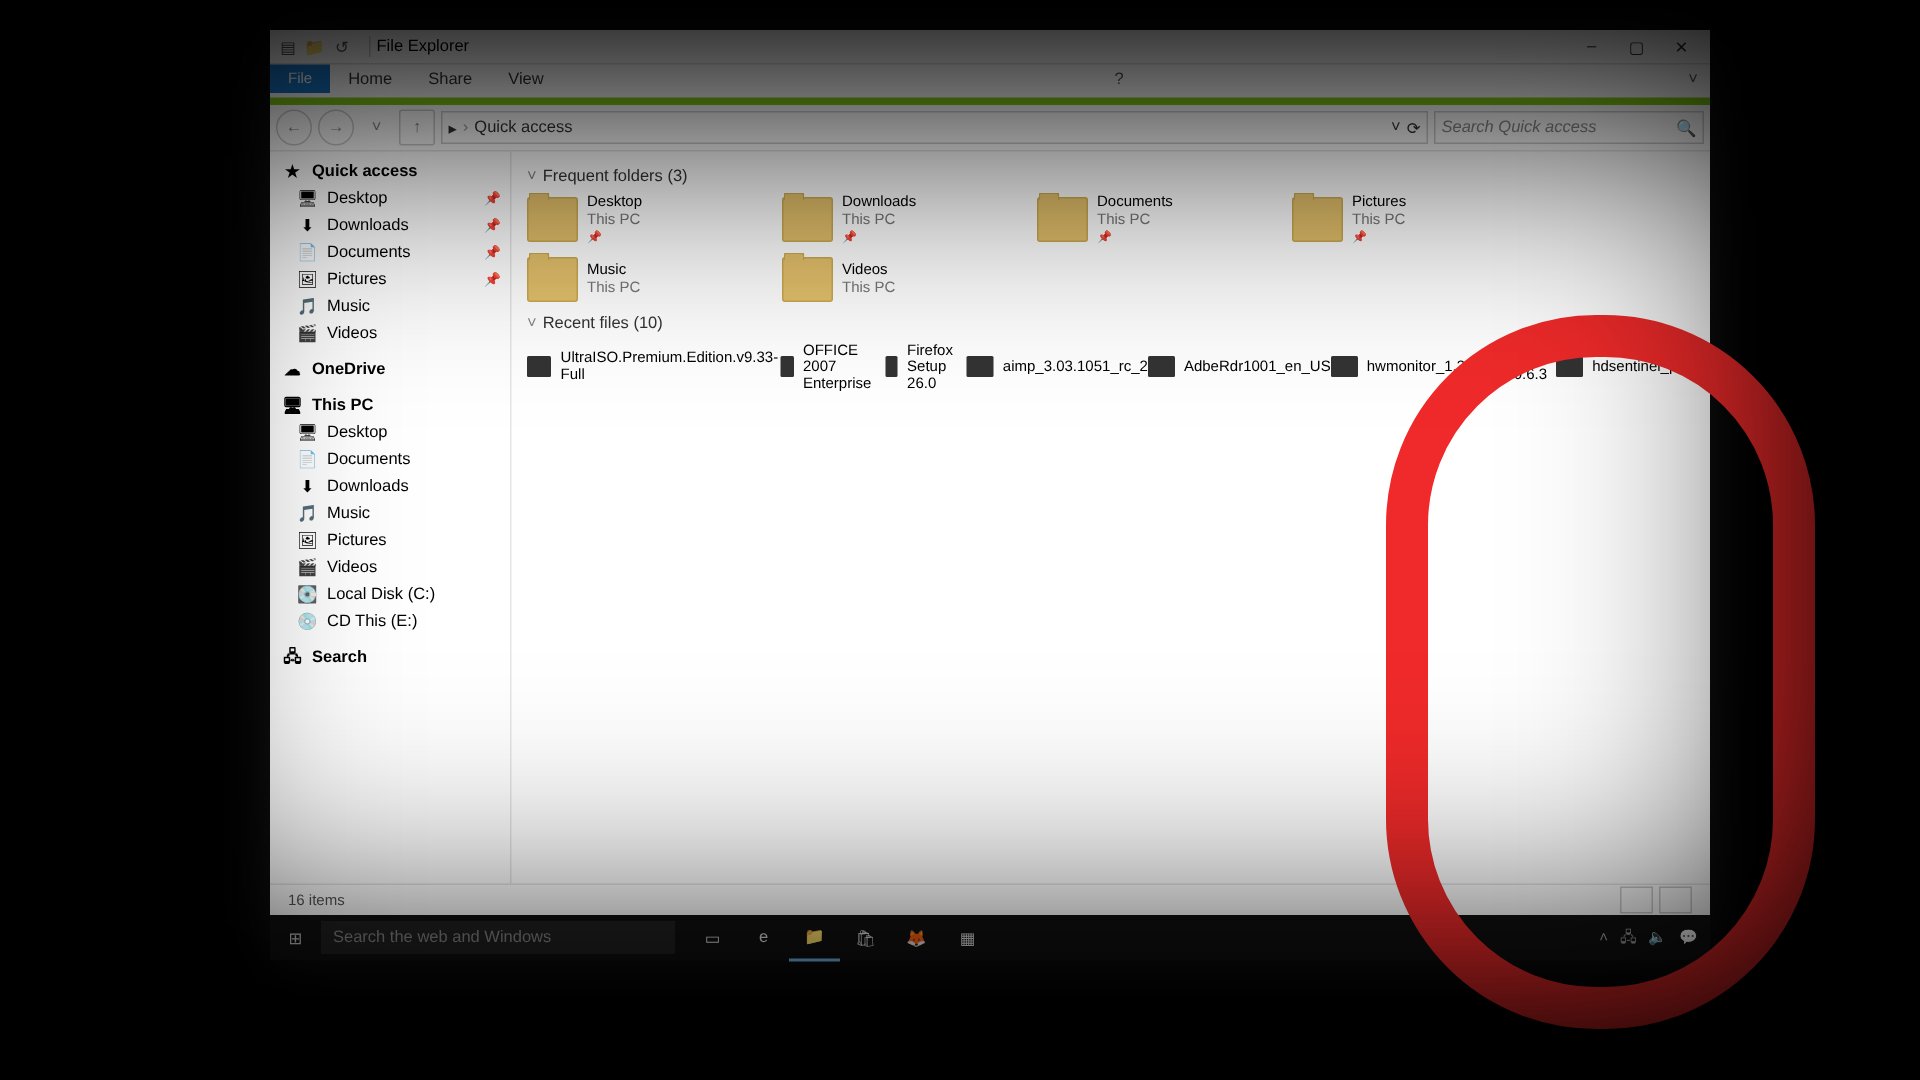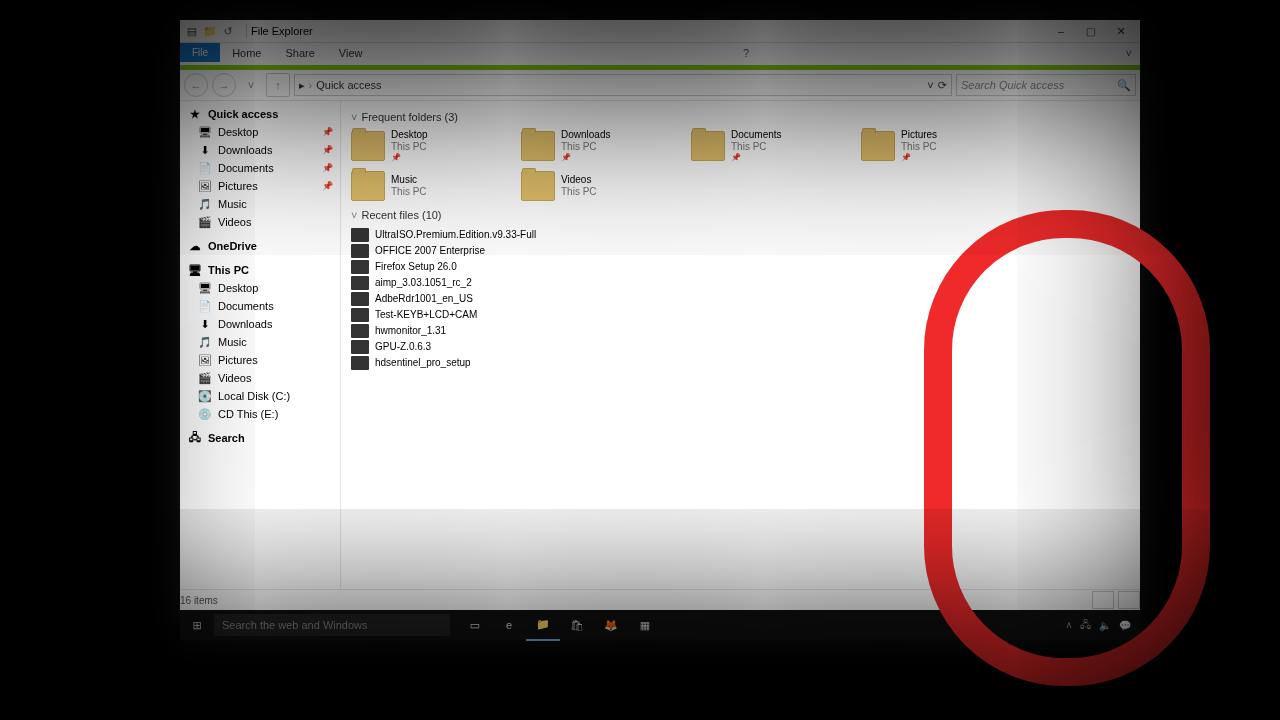--- a/index.html
+++ b/index.html
@@ -35,25 +35,25 @@
   .content{flex:1;overflow:auto;padding:6px 10px}
   .grp-h{display:flex;align-items:center;gap:4px;color:#333;margin:4px 0 6px 0;font-size:11px}
   .grp-h .chev{color:#888}
   .folders{display:flex;flex-wrap:wrap;gap:8px 20px;margin-bottom:8px}
   .folder{display:flex;align-items:center;gap:6px;width:150px}
   .folder .fico{width:32px;height:28px;background:#e3c06b;border:1px solid #c9a84f;border-radius:2px;position:relative}
   .folder .fico::before{content:"";position:absolute;top:-4px;left:0;width:12px;height:4px;background:#e3c06b;border:1px solid #c9a84f;border-bottom:none;border-radius:2px 2px 0 0}
   .folder .meta{display:flex;flex-direction:column;font-size:10px;line-height:1.2}
   .folder .meta .sub{color:#777}
   .folder .meta .pin2{color:#333;font-size:8px}
-  .files{display:flex;flex-direction:column}
+  .files{display:flex;flex-direction:row}
   .file{display:flex;align-items:center;gap:6px;padding:1px 0;font-size:10px}
   .file .fic{width:18px;height:14px;background:#333;border-radius:1px}
   
-  .status{height:20px;border-top:1px solid #e5e5e5;display:flex;align-items:center;padding:0 0;font-size:10px;color:#555}
+  .status{height:20px;border-top:1px solid #e5e5e5;display:flex;align-items:center;padding:0 12px;font-size:10px;color:#555}
   .status .viewbtn{width:20px;height:16px;border:1px solid #ccc;margin-left:4px}
   
   .taskbar{height:30px;background:#111;display:flex;align-items:center;color:#ccc;font-size:11px}
   .taskbar .start{width:34px;height:30px;display:flex;align-items:center;justify-content:center}
   .taskbar .searchbox{width:220px;height:22px;background:#222;display:flex;align-items:center;padding:0 8px;color:#888;margin-right:8px}
   .taskbar .tbtn{width:34px;height:30px;display:flex;align-items:center;justify-content:center;color:#ddd}
   .taskbar .tbtn.active{border-bottom:2px solid #76b9ed}
   .taskbar .tray{margin-left:auto;display:flex;align-items:center;gap:8px;padding:0 8px;color:#aaa;font-size:10px}
   
   .vignette{position:absolute;inset:0;pointer-events:none;box-shadow:inset 0 0 200px 80px #000}
@@ -264,24 +264,20 @@
         <div class="file">
             <div class="fic"></div>
             <span>aimp_3.03.1051_rc_2</span>
           </div>
         <div class="file">
             <div class="fic"></div>
             <span>AdbeRdr1001_en_US</span>
           </div>
         <div class="file">
             <div class="fic"></div>
-            <span>Test-KEYB+LCD+CAM</span>
-          </div>
-        <div class="file">
-            <div class="fic"></div>
             <span>hwmonitor_1.31</span>
           </div>
         <div class="file">
             <div class="fic"></div>
             <span>GPU-Z.0.6.3</span>
           </div>
         <div class="file">
             <div class="fic"></div>
             <span>hdsentinel_pro_setup</span>
           </div>

